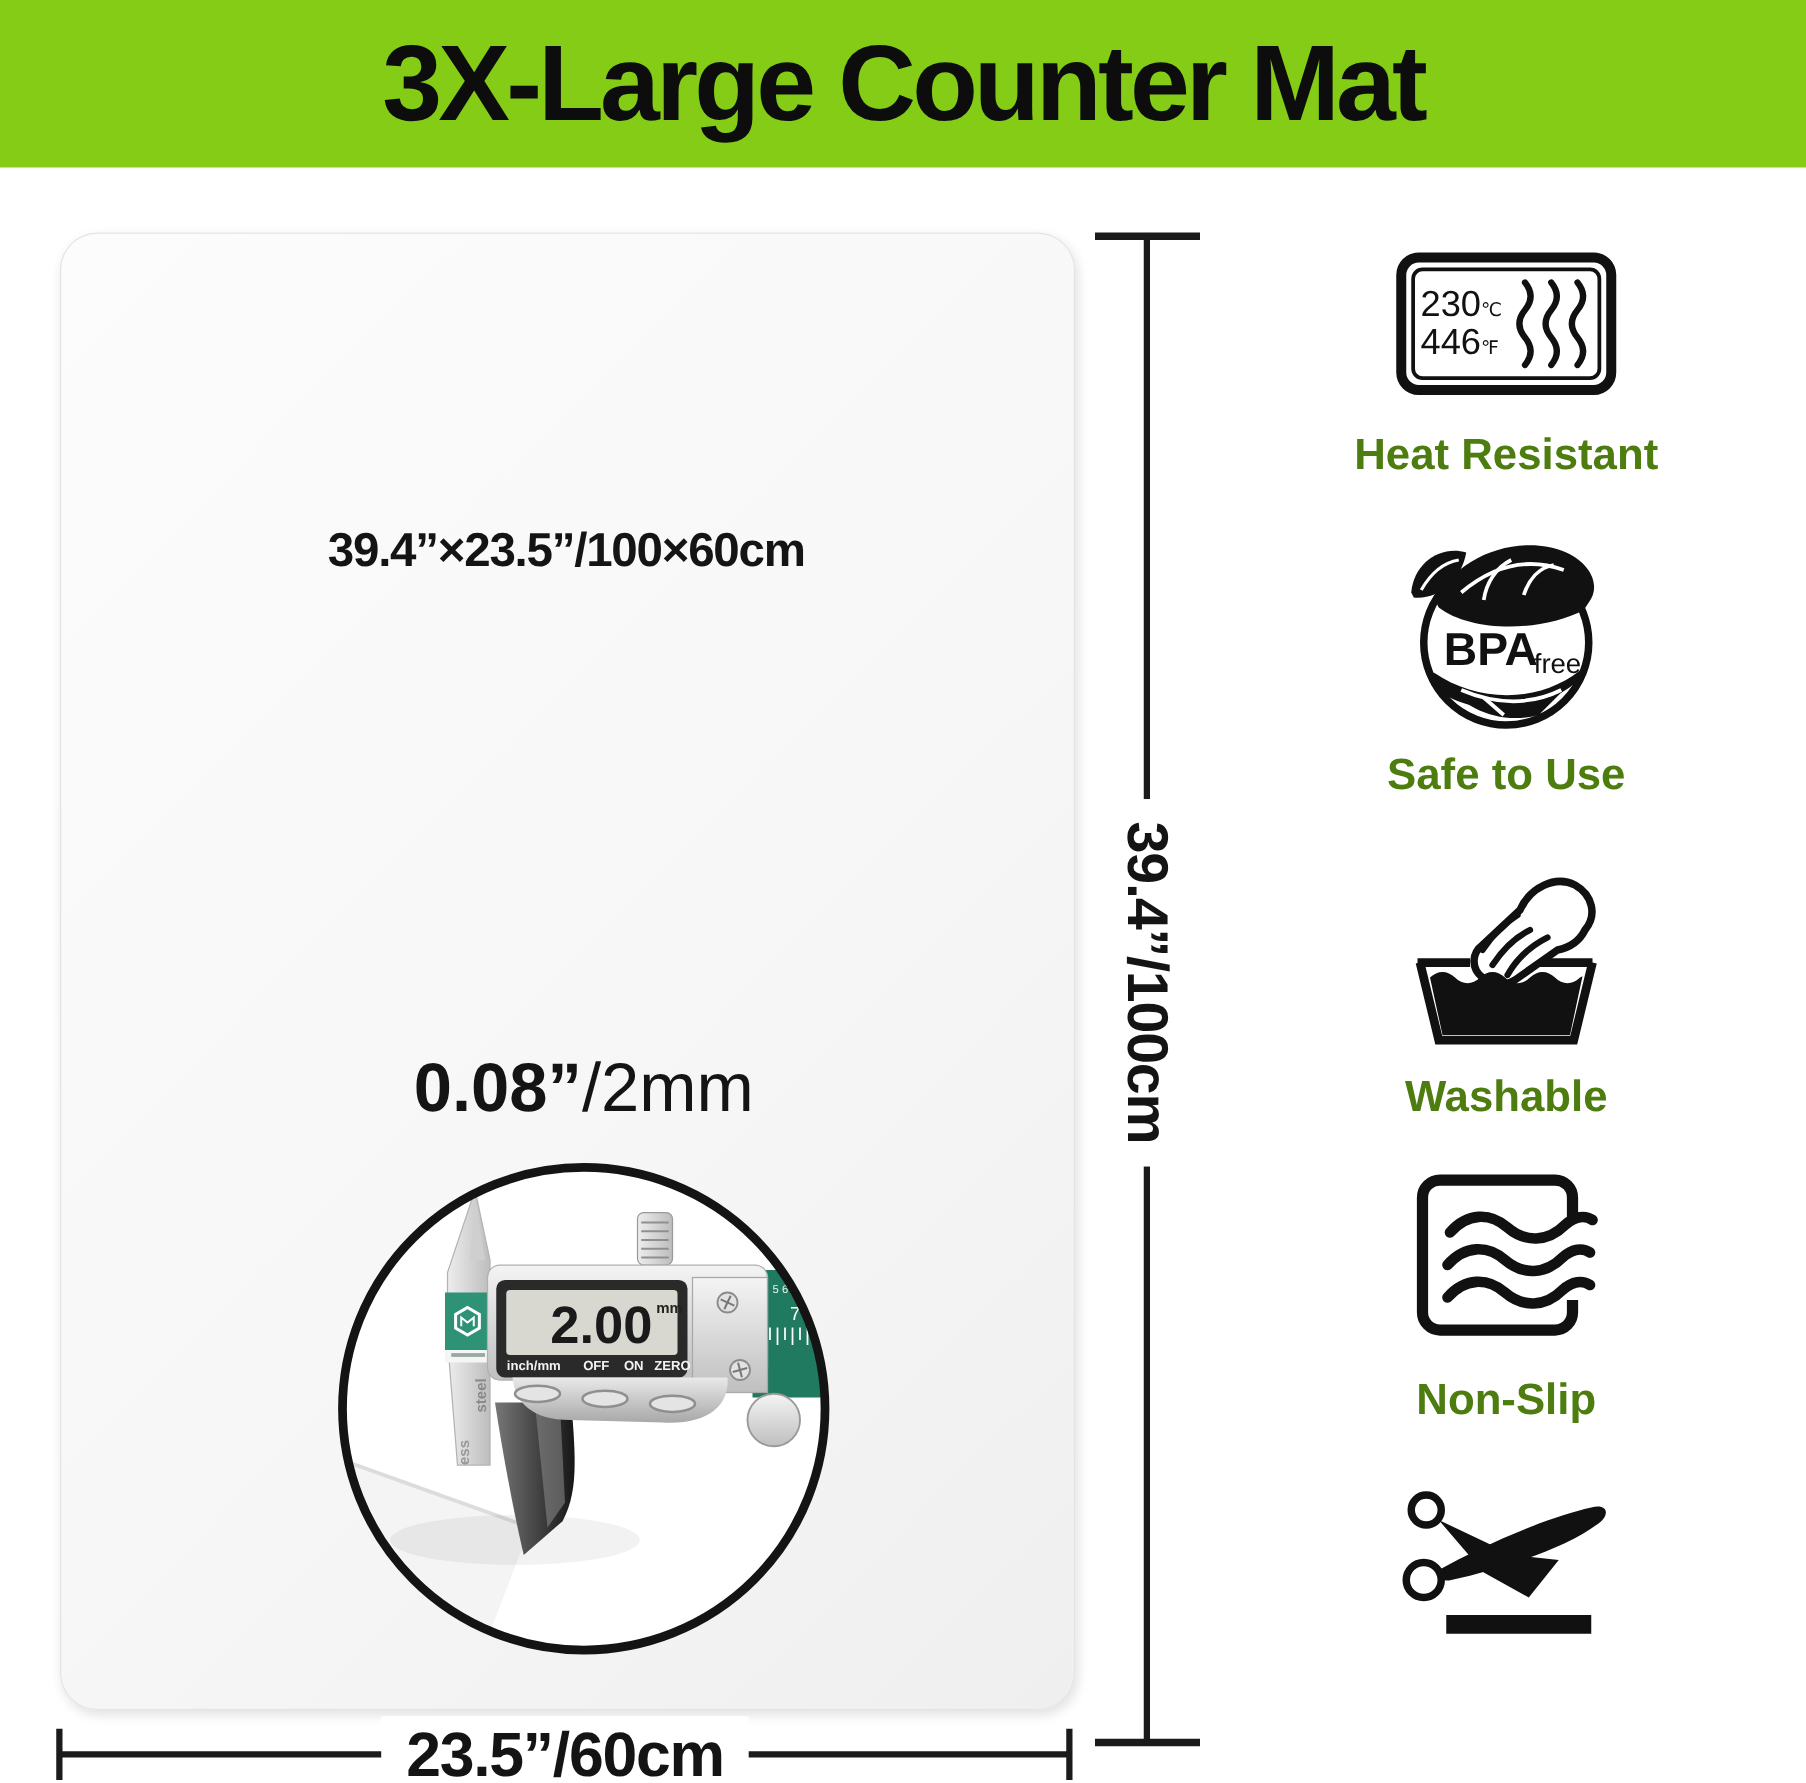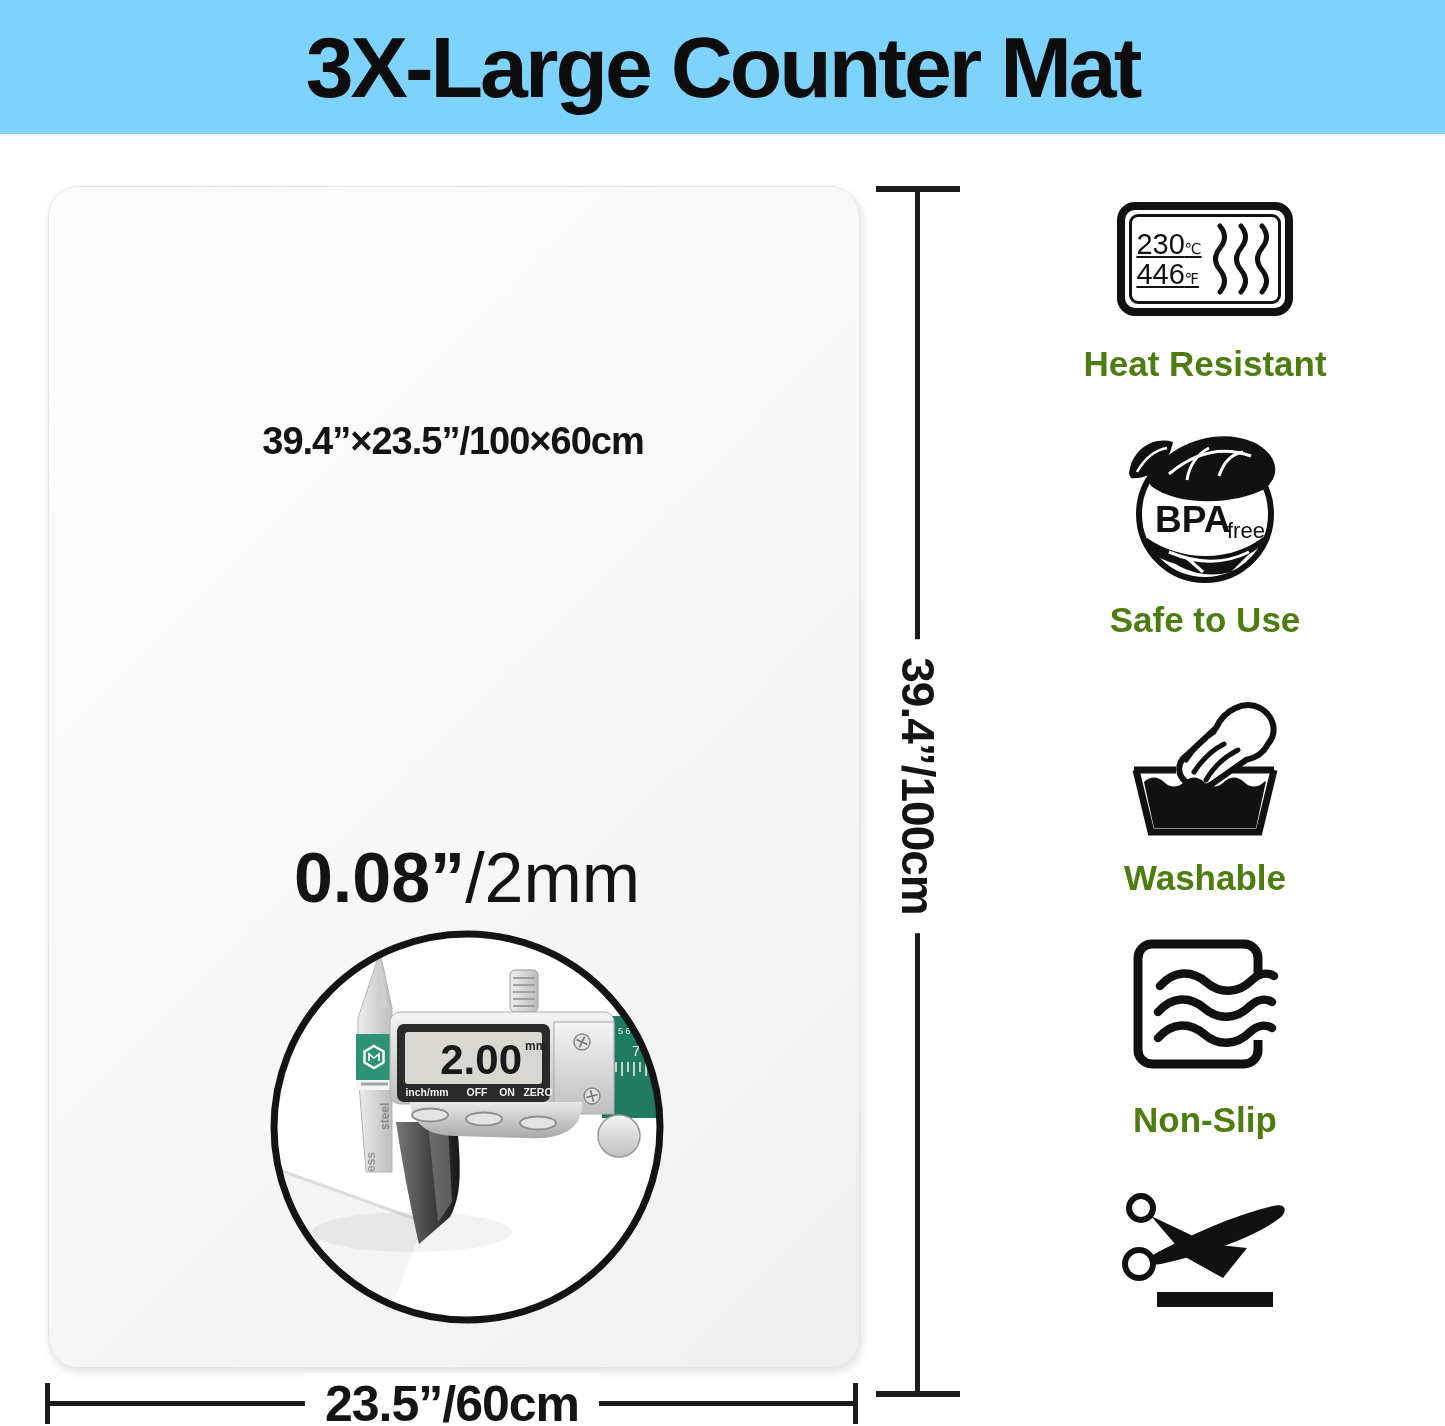--- a/index.html
+++ b/index.html
@@ -2,40 +2,40 @@
 <html><head>
 <meta charset="utf-8">
 <style>
   html,body{margin:0;padding:0;background:#fff;}
   #stage{
     position:relative;width:1445px;height:1426px;overflow:hidden;background:#ffffff;
     font-family:"Liberation Sans","DejaVu Sans",sans-serif;color:#111;
   }
   
   .banner{
-    position:absolute;left:0;top:0;width:1445px;height:134px;background:#7dd3fc;
+    position:absolute;left:0;top:0;width:1445px;height:134px;background:#84cc16;
     display:flex;align-items:center;justify-content:center;
   }
   .banner h1{
     margin:0;font-size:86px;font-weight:800;letter-spacing:-3px;color:#0d0d0d;white-space:nowrap;
   }
   
   .mat{
     position:absolute;left:48px;top:186px;width:810px;height:1180px;border-radius:30px;
     background:linear-gradient(135deg,#fcfcfc 0%,#f7f7f7 55%,#efefef 100%);
     border:1px solid #e4e4e4;
     box-shadow:2px 4px 9px rgba(0,0,0,0.12);
   }
   .mat-size-label{
     position:absolute;left:48px;top:420px;width:810px;text-align:center;
     font-size:38px;font-weight:800;letter-spacing:-1px;color:#141414;white-space:nowrap;
   }
   .mat-thickness-label{
     position:absolute;left:262px;top:838px;width:410px;text-align:center;
-    font-size:70px;color:#141414;white-space:nowrap;
+    font-size:55px;color:#141414;white-space:nowrap;
   }
   .mat-thickness-label .b{font-weight:800;}
   .mat-thickness-label .r{font-weight:400;}
   .inset-circle{position:absolute;left:262px;top:922px;width:410px;height:410px;}
   
   .dim{position:absolute;background:#1b1b1b;}
   .dim-label{
     position:absolute;background:#ffffff;white-space:nowrap;color:#141414;
     font-weight:800;z-index:3;
   }
@@ -55,21 +55,21 @@
   
   .heat-outer{
     position:relative;width:176px;height:114px;border:8px solid #111;border-radius:18px;
     background:#fff;box-sizing:border-box;margin:0 auto;
   }
   .heat-inner{
     position:absolute;left:4px;top:4px;right:4px;bottom:4px;border:3px solid #111;border-radius:9px;
     display:flex;align-items:center;justify-content:center;gap:10px;
   }
   .heat-temps{text-align:left;line-height:1.05;}
-  .heat-temps .t{font-size:29px;font-weight:500;color:#111;white-space:nowrap;text-decoration:underline;}
+  .heat-temps .t{font-size:29px;font-weight:500;color:#111;white-space:nowrap;}
   .heat-temps .u{font-size:15px;font-weight:500;}
   svg text{font-family:"Liberation Sans","DejaVu Sans",sans-serif;}
 </style>
 </head>
 <body>
 
 <div id="stage">
 
   <div class="banner">
     <h1>3X-Large Counter Mat</h1>

